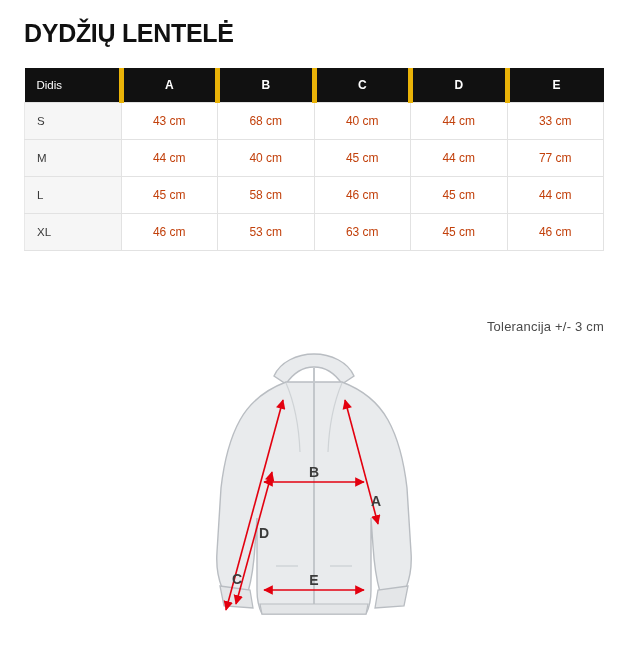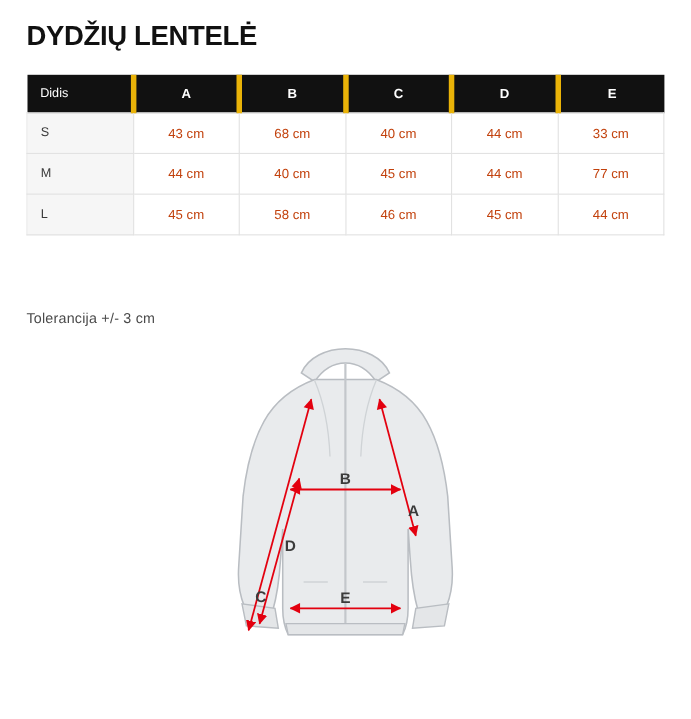--- a/index.html
+++ b/index.html
@@ -70,21 +70,21 @@
     background: #f6f6f6;
     color: #3a3a3a;
     font-size: 11.5px;
     text-align: left;
     padding-left: 12px;
   }
   table.size-table tr td:first-child {
     border-left: 1px solid #e8e8e8;
   }
   .tolerance {
-    text-align: left;
+    text-align: right;
     font-size: 13px;
     color: #4a4a4a;
     margin-top: 68px;
     letter-spacing: 0.2px;
   }
   .figure-wrap {
     margin-top: 8px;
     display: flex;
     justify-content: center;
   }
@@ -133,20 +133,28 @@
         <td>44 cm</td>
         <td>77 cm</td>
       </tr>
       <tr>
         <td class="size-cell">L</td>
         <td>45 cm</td>
         <td>58 cm</td>
         <td>46 cm</td>
         <td>45 cm</td>
         <td>44 cm</td>
+      </tr>
+      <tr>
+        <td class="size-cell">XL</td>
+        <td>46 cm</td>
+        <td>53 cm</td>
+        <td>63 cm</td>
+        <td>45 cm</td>
+        <td>46 cm</td>
       </tr>
     </tbody>
   </table>
 
   <div class="tolerance">Tolerancija +/- 3 cm</div>
 
   <div class="figure-wrap">
     <svg width="300" height="290" viewBox="0 0 300 290">
 
       <g>

